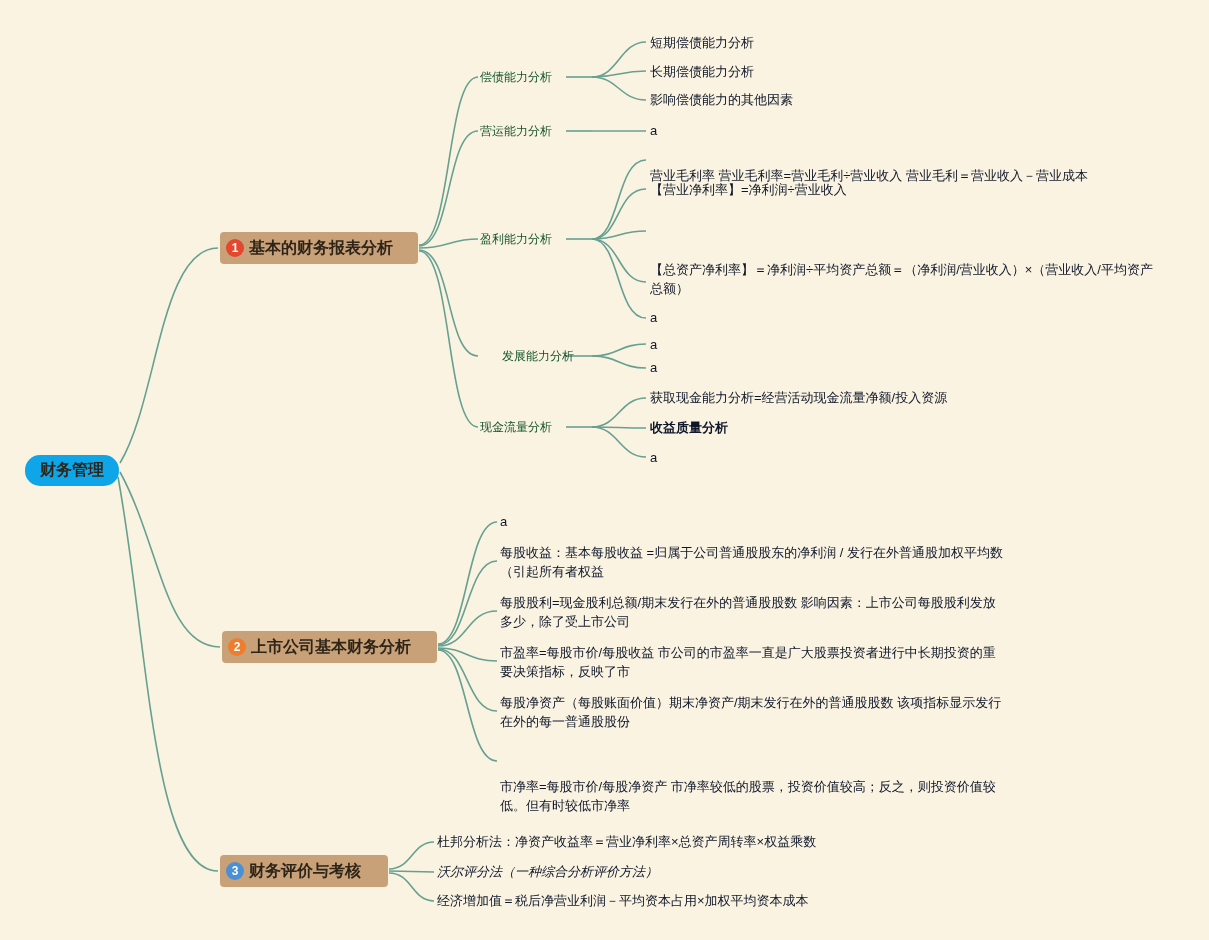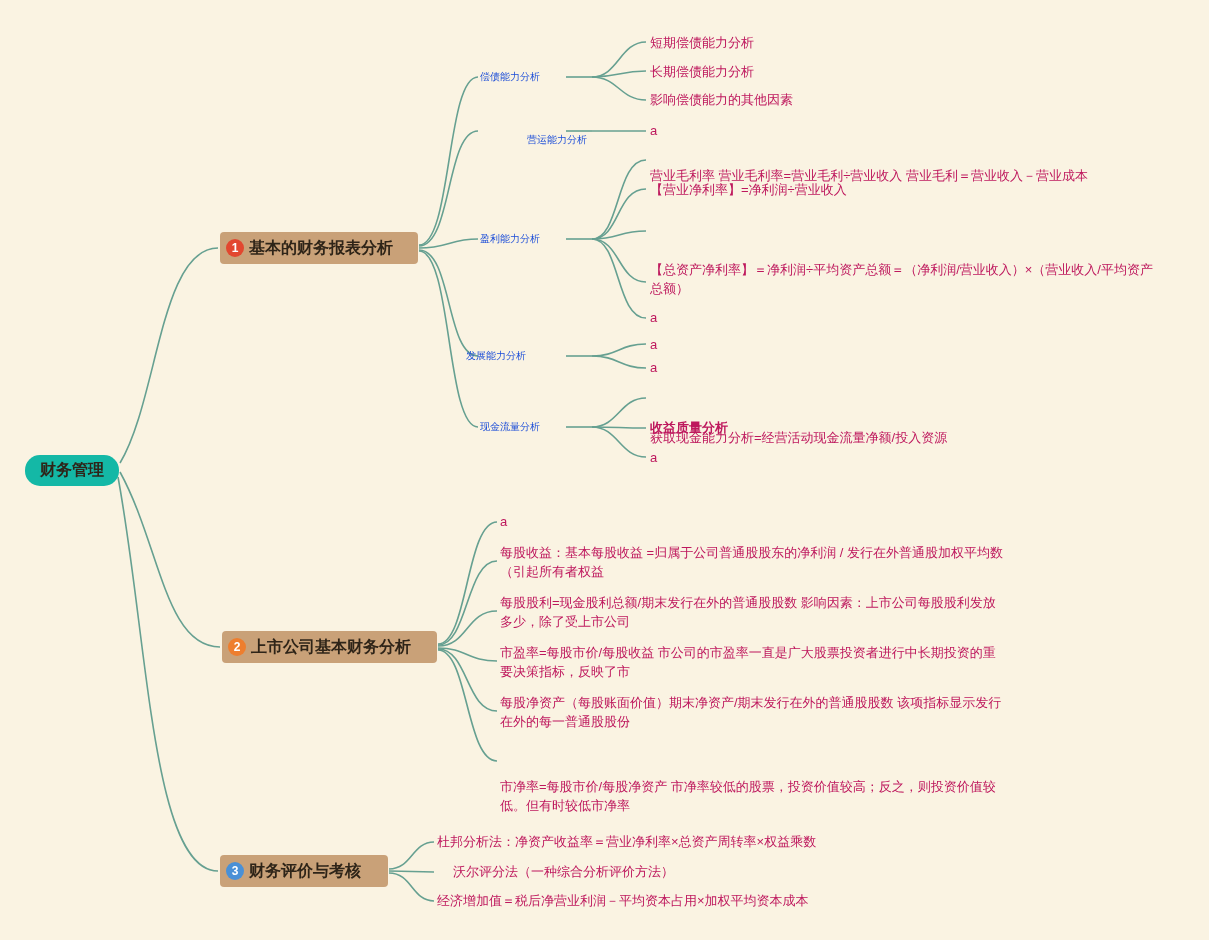--- a/index.html
+++ b/index.html
@@ -1,31 +1,31 @@
 <!DOCTYPE html>
 <html><head>
 <meta charset="utf-8">
 <style>
   html,body{margin:0;padding:0;background:#faf3e2;}
   .canvas{position:relative;width:1209px;height:940px;background:#faf3e2;overflow:hidden;
           font-family:"Liberation Sans","DejaVu Sans",sans-serif;}
   svg.links{position:absolute;left:0;top:0;pointer-events:none;}
   svg.links path{fill:none;stroke:#66a091;stroke-width:1.6;}
-  .root{position:absolute;background:#14b8a6;color:#2e2418;font-weight:bold;font-size:16px;
+  .root{position:absolute;background:#0ea5e9;color:#2e2418;font-weight:bold;font-size:16px;
         padding:5px 0;width:94px;text-align:center;border-radius:15px;box-sizing:border-box;}
   .branch{position:absolute;background:#c9a178;color:#2e2418;font-weight:bold;font-size:16px;
         padding:5px 8px 5px 6px;border-radius:4px;display:flex;align-items:center;gap:5px;
         box-sizing:border-box;height:32px;}
   .num{display:inline-flex;align-items:center;justify-content:center;width:18px;height:18px;
         border-radius:50%;color:#fff;font-size:12px;font-weight:bold;flex:0 0 auto;}
   .n1{background:#e2472f;}
   .n2{background:#ee7e2e;}
   .n3{background:#4a90d6;}
-  .glabel{position:absolute;font-size:10px;line-height:20px;color:#1d4ed8;white-space:nowrap;text-align:right;}
-  .leaf{position:absolute;font-size:13px;line-height:19px;color:#be185d;}
+  .glabel{position:absolute;font-size:12px;line-height:20px;color:#14532d;white-space:nowrap;text-align:right;}
+  .leaf{position:absolute;font-size:13px;line-height:19px;color:#0f172a;}
   .nw{white-space:nowrap;}
   .w515{width:515px;}
   .w505{width:505px;}
 </style>
 </head>
 <body>
 
 <div class="canvas">
 
   <svg class="links" width="1209" height="940">
@@ -86,43 +86,43 @@
   <div class="branch" style="left:222px;top:631px;width:215px;">
     <span class="num n2">2</span>
     <span>上市公司基本财务分析</span>
   </div>
   <div class="branch" style="left:220px;top:855px;width:168px;">
     <span class="num n3">3</span>
     <span>财务评价与考核</span>
   </div>
 
   <div class="glabel" style="left:480px;top:67px;">偿债能力分析</div>
-  <div class="glabel" style="left:480px;top:130px;margin-left:47px;">营运能力分析</div>
+  <div class="glabel" style="left:480px;top:121px;">营运能力分析</div>
   <div class="glabel" style="left:480px;top:229px;">盈利能力分析</div>
-  <div class="glabel" style="left:466px;top:346px;">发展能力分析</div>
+  <div class="glabel" style="left:502px;top:346px;">发展能力分析</div>
   <div class="glabel" style="left:480px;top:417px;">现金流量分析</div>
 
   <div class="leaf nw" style="left:650px;top:33px;">短期偿债能力分析</div>
   <div class="leaf nw" style="left:650px;top:62px;">长期偿债能力分析</div>
   <div class="leaf nw" style="left:650px;top:90px;">影响偿债能力的其他因素</div>
   <div class="leaf nw" style="left:650px;top:121px;">a</div>
   <div class="leaf nw" style="left:650px;top:150px;margin-top:16px;">营业毛利率 营业毛利率=营业毛利÷营业收入 营业毛利＝营业收入－营业成本</div>
   <div class="leaf nw" style="left:650px;top:180px;">【营业净利率】=净利润÷营业收入</div>
   <div class="leaf w515" style="left:650px;top:212px;margin-top:48px;">【总资产净利率】＝净利润÷平均资产总额＝（净利润/营业收入）×（营业收入/平均资产总额）</div>
   <div class="leaf nw" style="left:650px;top:308px;">a</div>
   <div class="leaf nw" style="left:650px;top:335px;">a</div>
   <div class="leaf nw" style="left:650px;top:358px;">a</div>
-  <div class="leaf nw" style="left:650px;top:388px;margin-top:40px;">获取现金能力分析=经营活动现金流量净额/投入资源</div>
+  <div class="leaf nw" style="left:650px;top:388px;">获取现金能力分析=经营活动现金流量净额/投入资源</div>
   <div class="leaf nw" style="left:650px;top:418px;font-weight:bold;">收益质量分析</div>
   <div class="leaf nw" style="left:650px;top:448px;">a</div>
 
   <div class="leaf nw" style="left:500px;top:512px;">a</div>
   <div class="leaf w505" style="left:500px;top:543px;">每股收益：基本每股收益 =归属于公司普通股股东的净利润 / 发行在外普通股加权平均数（引起所有者权益</div>
   <div class="leaf w505" style="left:500px;top:593px;">每股股利=现金股利总额/期末发行在外的普通股股数 影响因素：上市公司每股股利发放多少，除了受上市公司</div>
   <div class="leaf w505" style="left:500px;top:643px;">市盈率=每股市价/每股收益 市公司的市盈率一直是广大股票投资者进行中长期投资的重要决策指标，反映了市</div>
   <div class="leaf w505" style="left:500px;top:693px;">每股净资产（每股账面价值）期末净资产/期末发行在外的普通股股数 该项指标显示发行在外的每一普通股股份</div>
   <div class="leaf w505" style="left:500px;top:777px;">市净率=每股市价/每股净资产 市净率较低的股票，投资价值较高；反之，则投资价值较低。但有时较低市净率</div>
 
   <div class="leaf nw" style="left:437px;top:832px;">杜邦分析法：净资产收益率＝营业净利率×总资产周转率×权益乘数</div>
-  <div class="leaf nw" style="left:453px;top:862px;">沃尔评分法（一种综合分析评价方法）</div>
+  <div class="leaf nw" style="left:437px;top:862px;font-style:italic;">沃尔评分法（一种综合分析评价方法）</div>
   <div class="leaf nw" style="left:437px;top:891px;">经济增加值＝税后净营业利润－平均资本占用×加权平均资本成本</div>
 
 </div>
 
 </body></html>

